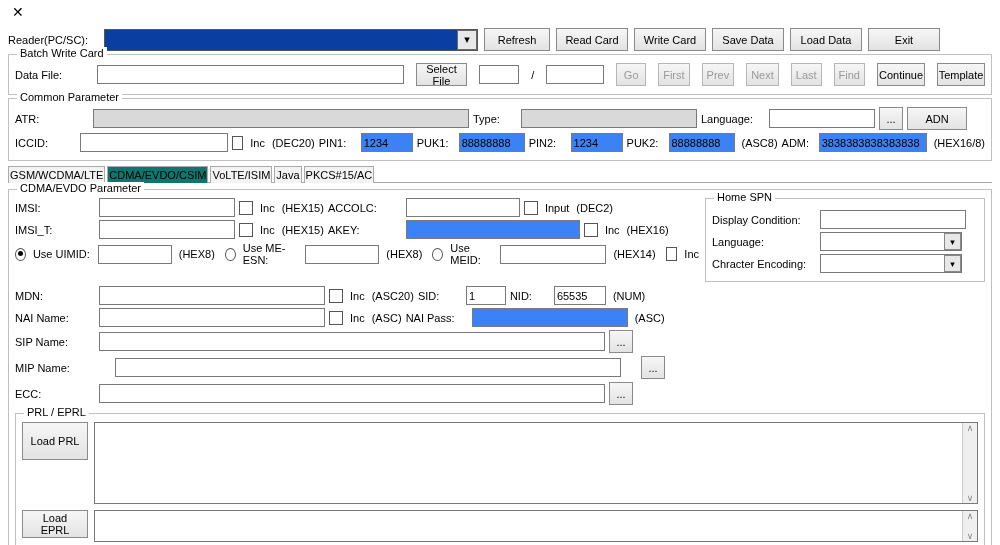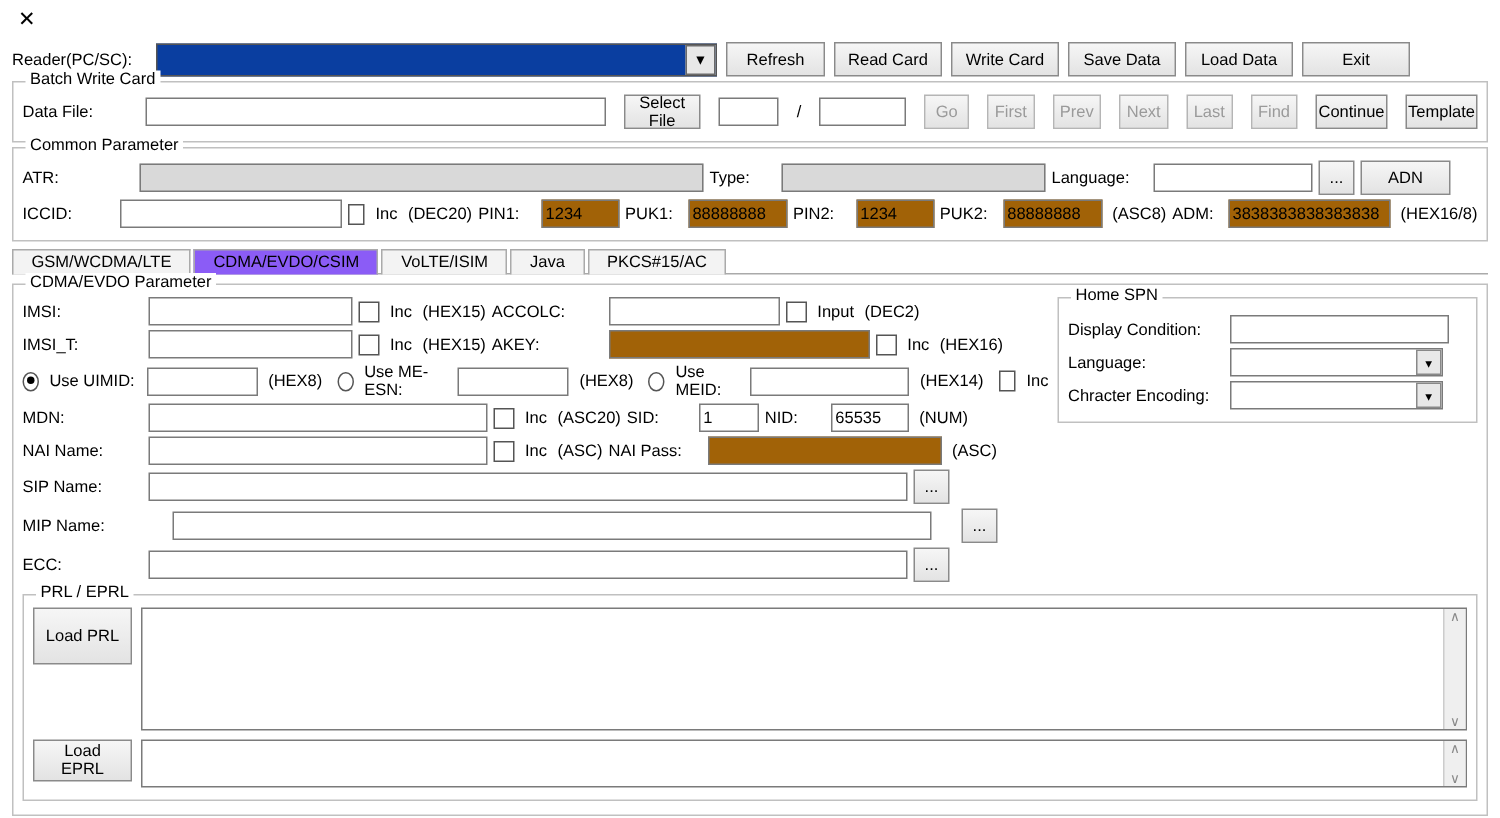--- a/index.html
+++ b/index.html
@@ -6,28 +6,28 @@
 .window{width:1000px;height:545px;position:relative;background:#fff;overflow:hidden}
 .titlebar{height:20px;padding:2px 6px;display:flex;align-items:center;justify-content:space-between;background:#fff}
 .close{font-size:14px;cursor:default;padding:0 6px}
 .client{padding:4px 8px}
 .row{display:flex;align-items:center;margin-bottom:2px}
 .lbl{text-align:left;padding-right:4px;white-space:nowrap}
 .btn{background:linear-gradient(#f6f6f6,#e3e3e3);border:1px solid #8a8a8a;height:23px;padding:0 4px;font-size:11px;cursor:default;display:inline-flex;align-items:center;justify-content:center}
 .btn.dis{color:#9a9a9a;border-color:#b5b5b5}
 .inp{height:17px;border:1px solid #7a7a7a;padding:0 2px;font-size:11px;background:#fff}
 .inp.ro{background:#d9d9d9}
-.inp.gr{background:#a16207}
+.inp.gr{background:#3b82f6}
 .combo{background:#0a3ea0;color:#fff;height:20px;border:1px solid #555;display:flex;align-items:center;justify-content:flex-end}
 .combo .arrow{width:18px;height:18px;background:#e8e8e8;border:1px solid #6a6a6a;display:flex;align-items:center;justify-content:center;color:#000}
 .group{border:1px solid #c0c0c0;margin:3px 0;position:relative;padding:8px 6px 6px 6px}
 .group>.legend{position:absolute;top:-8px;left:8px;background:#fff;padding:0 3px}
 .tabs{display:flex;border-bottom:1px solid #aaa;margin-top:4px}
-.tab{border:1px solid #aaa;border-bottom:none;padding:2px 12px;margin-right:2px;background:#f3f3f3;position:relative;top:1px}
-.tab.active{background:#8b5cf6}
+.tab{border:1px solid #aaa;border-bottom:none;padding:2px 1px;margin-right:2px;background:#f3f3f3;position:relative;top:1px}
+.tab.active{background:#0f766e}
 .chk{width:12px;height:12px;border:1px solid #555;display:inline-block;vertical-align:middle;margin-right:3px}
 .rad{width:11px;height:11px;border:1px solid #555;border-radius:50%;display:inline-block;vertical-align:middle;margin-right:3px;position:relative}
 .rad.on::after{content:"";position:absolute;top:2px;left:2px;width:5px;height:5px;background:#000;border-radius:50%}
 .txtarea{border:1px solid #7a7a7a;background:#fff;position:relative}
 .scroll{width:14px;height:100%;position:absolute;right:0;top:0;background:#efefef;border-left:1px solid #ccc;display:flex;flex-direction:column;justify-content:space-between;align-items:center}
 .scroll span{font-size:9px;color:#888}
 .dropdown{height:17px;border:1px solid #7a7a7a;background:#fff;display:flex;align-items:center;justify-content:flex-end}
 .dropdown .darrow{width:15px;height:15px;background:#e8e8e8;border:1px solid #888;display:flex;align-items:center;justify-content:center;font-size:9px}
 </style>
 </head>
@@ -151,21 +151,21 @@
             <span>Use ME-ESN:</span>
             <input class="inp" style="width: 68px; margin-left: 3px;">
             <span style="margin-left:3px">(HEX8)</span>
             <span class="rad" style="margin-left:6px"></span>
             <span>Use MEID:</span>
             <input class="inp" style="width: 100px; margin-left: 3px;">
             <span style="margin-left:3px">(HEX14)</span>
             <span class="chk" style="margin-left:6px"></span>
             <span>Inc</span>
           </div>
-          <div class="row" style="gap:4px;margin-top:3px">
+          <div class="row" style="gap:4px;margin-top:20px">
             <span class="lbl" style="width:76px">MDN:</span>
             <input class="inp" style="width: 220px;">
             <span class="chk"></span>
             <span>Inc</span>
             <span style="margin-left:3px">(ASC20)</span>
             <span class="lbl" style="width:40px">SID:</span>
             <input class="inp" style="width: 34px;" value="1">
             <span class="lbl" style="width:36px">NID:</span>
             <input class="inp" style="width: 46px;" value="65535">
             <span style="margin-left:3px">(NUM)</span>

